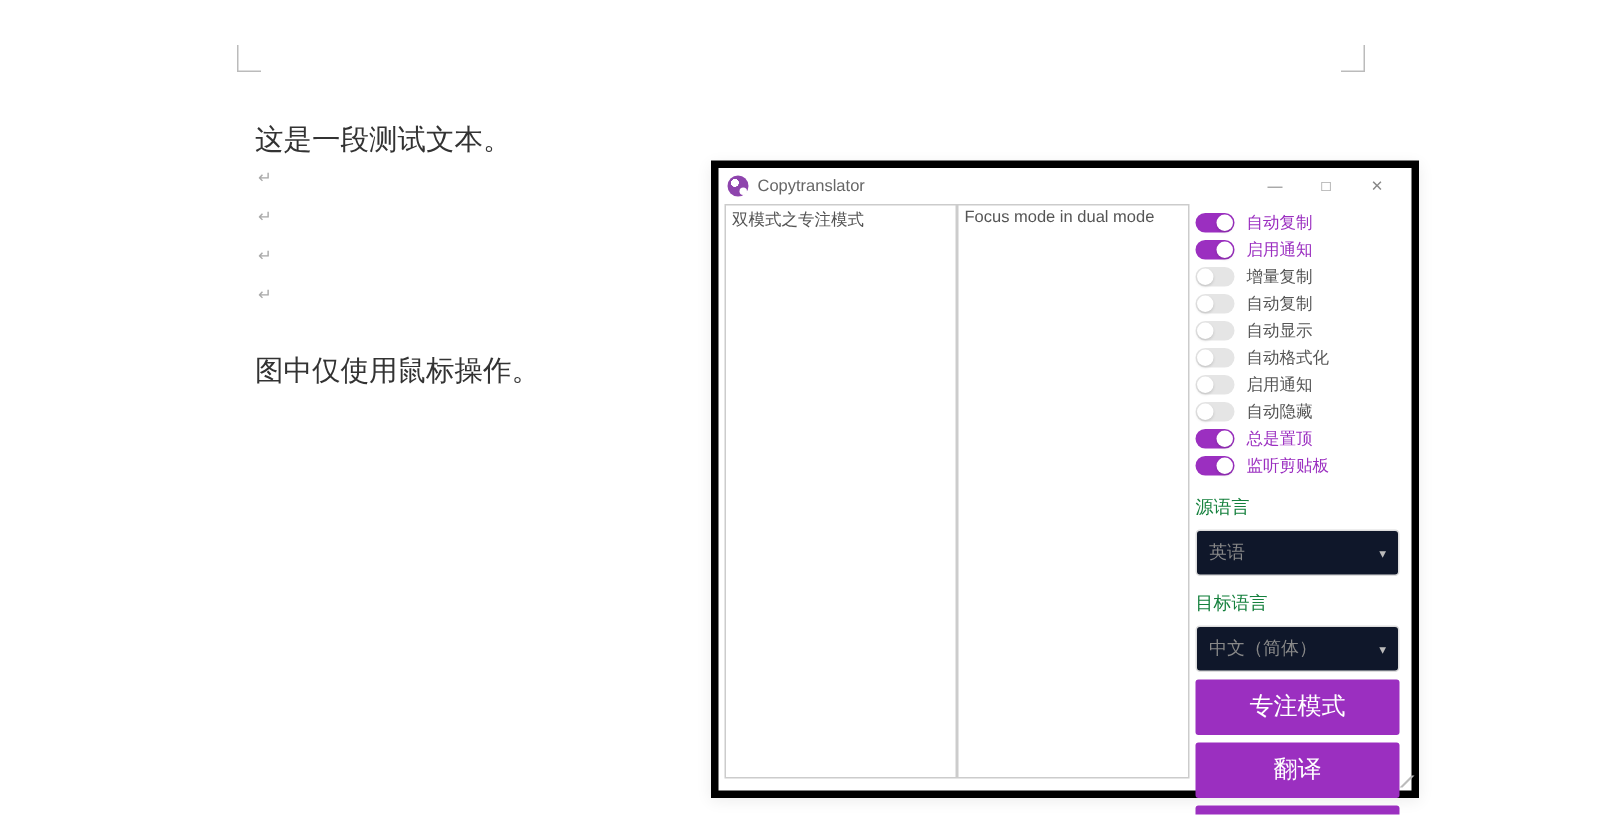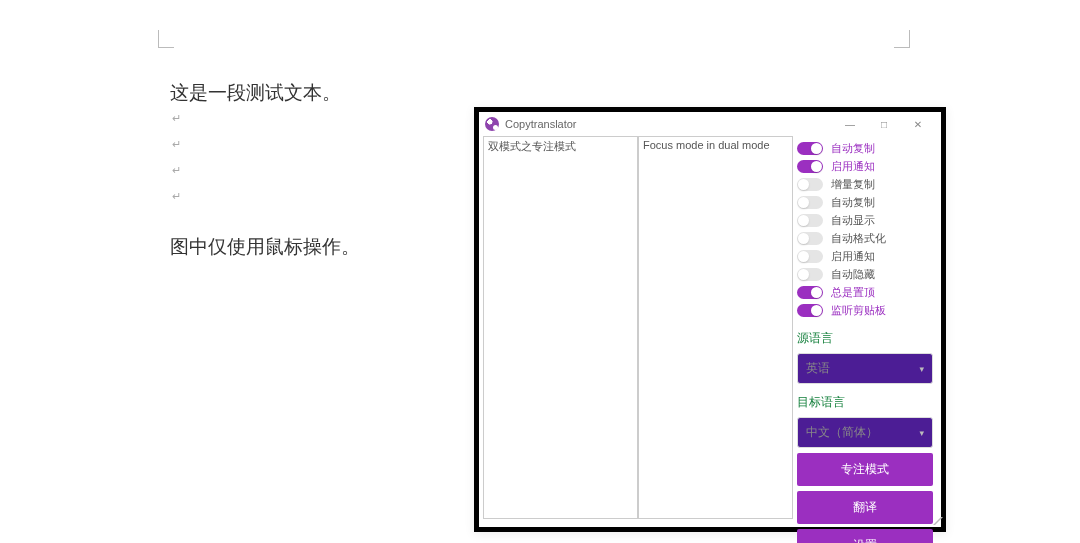--- a/index.html
+++ b/index.html
@@ -170,35 +170,35 @@
     }
     .ct-select {
       border: 1px solid #ddd;
       border-radius: 3px;
       padding: 6px 8px;
       font-size: 12px;
       color: #888;
       display: flex;
       align-items: center;
       justify-content: space-between;
-      background: #4c1d95;
+      background: #0f172a;
     }
     .chevron {
       font-size: 9px;
       color: #bbb;
     }
     .ct-btngroup {
       margin-top: auto;
     }
     .ct-btn {
       background: #9b2fc0;
       color: #fff;
       text-align: center;
       padding: 8px 0;
-      font-size: 12px;
+      font-size: 16px;
       margin-top: 5px;
       border-radius: 2px;
     }
     .resize-grip {
       position: absolute;
       right: 2px;
       bottom: 2px;
       width: 10px;
       height: 10px;
     }

